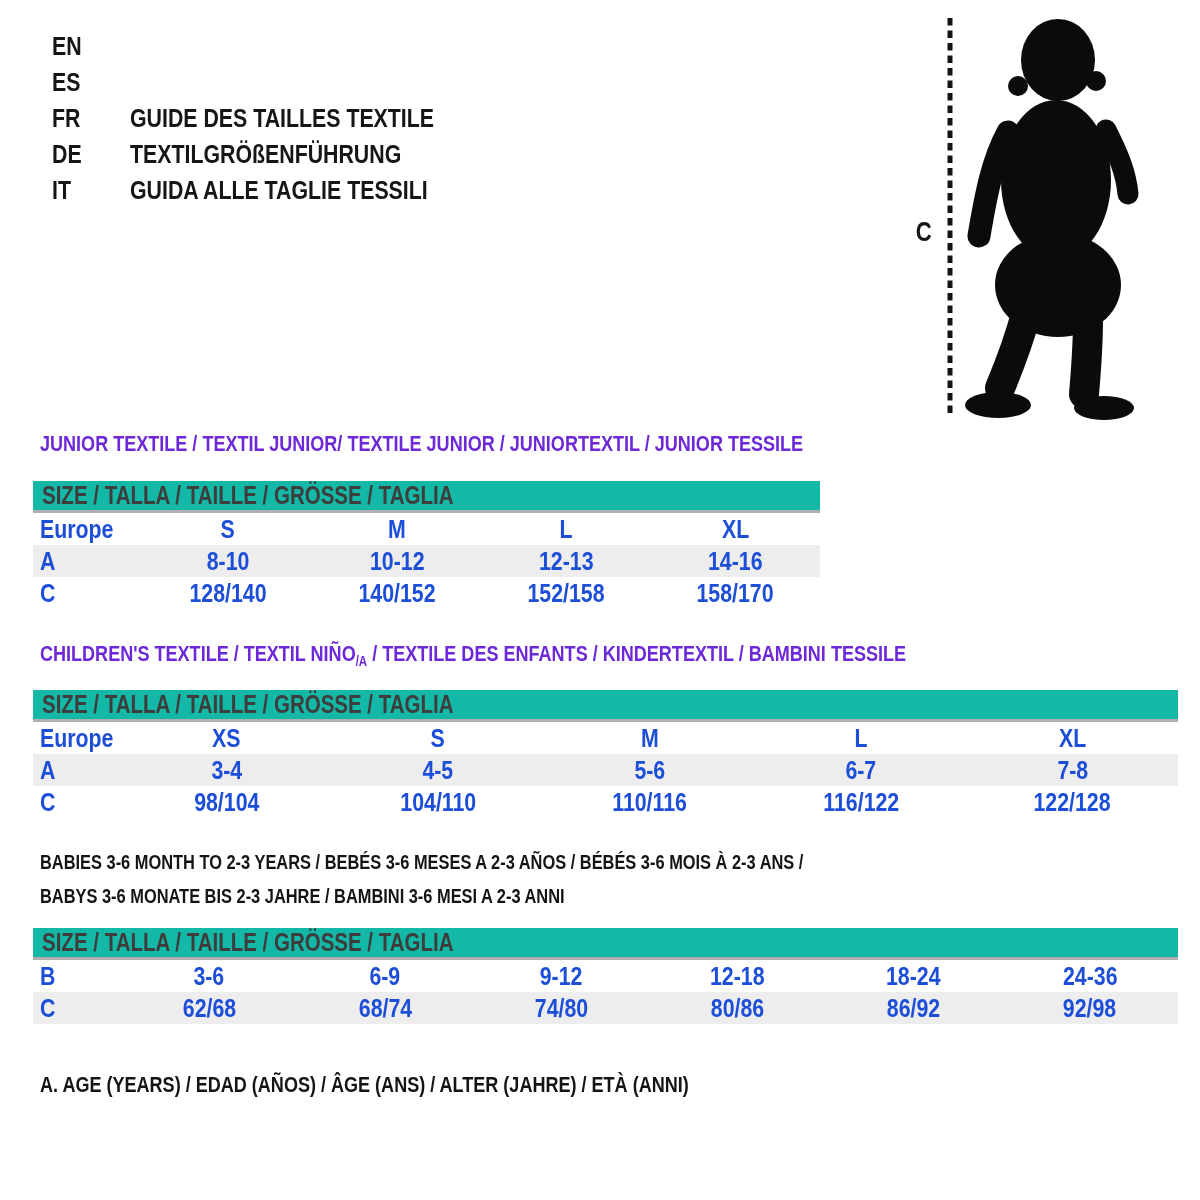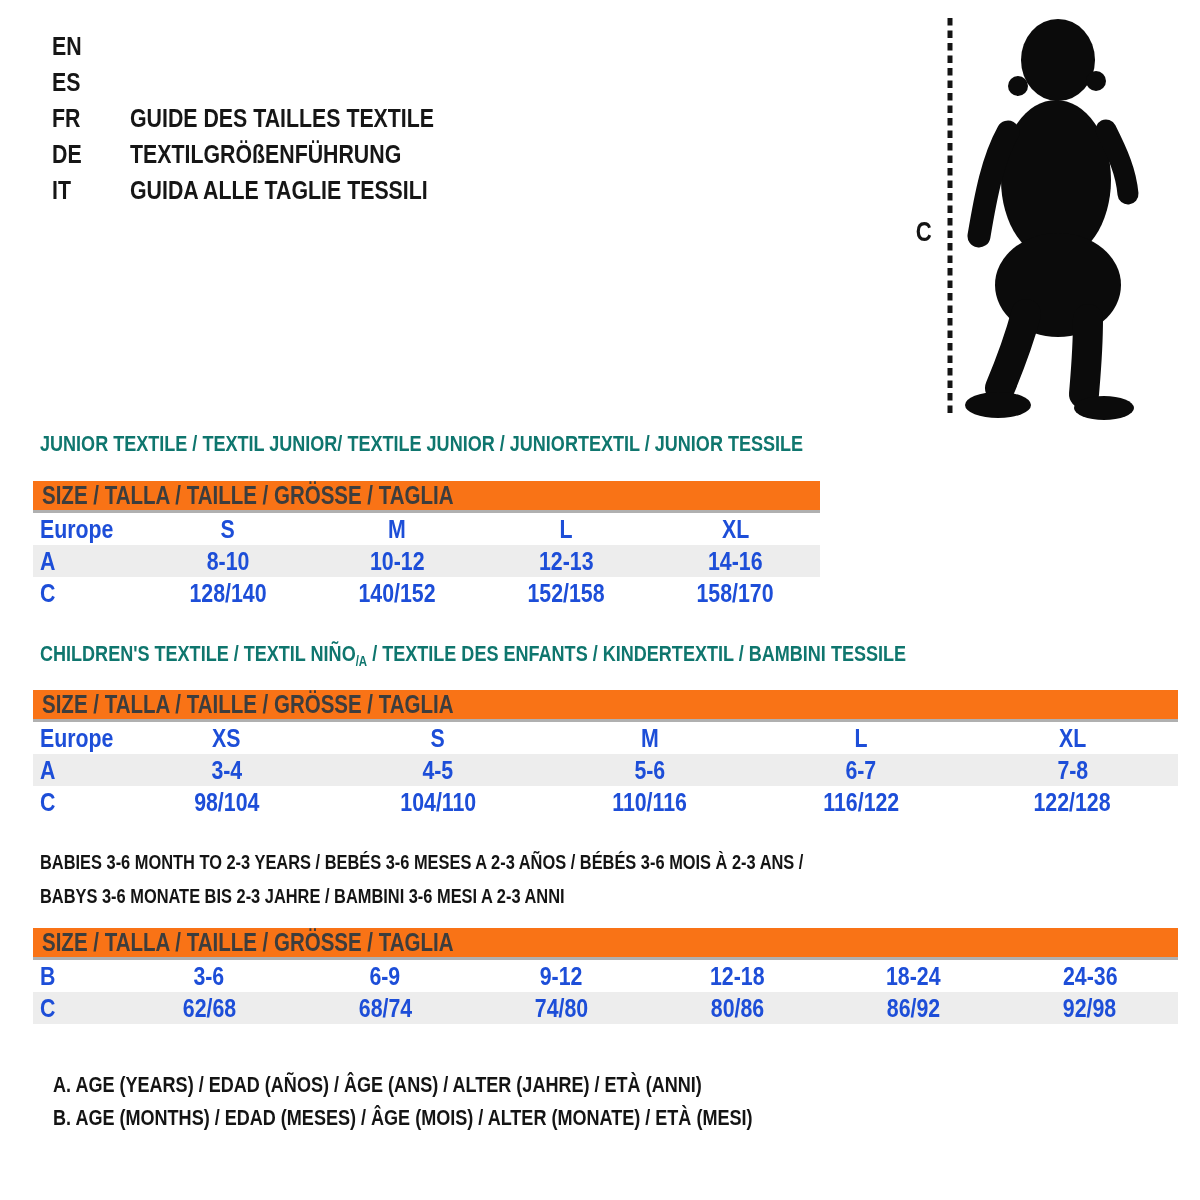--- a/index.html
+++ b/index.html
@@ -15,42 +15,42 @@
 
   
   .lang{position:absolute;left:52px;top:28px;}
   .lang-row{display:grid;grid-template-columns:78px auto;height:36px;align-items:center;font-size:26px;color:#161616;}
 
   
   .fig-svg{position:absolute;left:938px;top:14px;}
   .c-label{position:absolute;left:914px;top:219px;font-size:27px;line-height:27px;color:#141414;}
 
   
-  .sec-title{position:absolute;left:40px;font-size:22px;line-height:22px;color:#0f766e;}
+  .sec-title{position:absolute;left:40px;font-size:22px;line-height:22px;color:#6d28d9;}
   .sec-multi{position:absolute;left:40px;}
   .sec-line{height:34px;display:flex;align-items:center;font-size:20px;color:#141414;}
   .subsc{font-size:14px;position:relative;top:5px;}
 
   
   .size-table{position:absolute;}
-  .t-head{height:29px;background:#f97316;border-bottom:3px solid #b0b0b0;display:flex;align-items:center;padding-left:9px;box-sizing:border-box;font-size:25px;color:#3d3d3d;}
+  .t-head{height:29px;background:#14b8a6;border-bottom:3px solid #b0b0b0;display:flex;align-items:center;padding-left:9px;box-sizing:border-box;font-size:25px;color:#3d3d3d;}
   .t-head{box-sizing:content-box;}
   .t-row{display:grid;height:32px;align-items:center;font-size:26px;color:#1d4ed8;}
   .junior-table{left:33px;top:481px;width:787px;}
   .children-table{left:33px;top:690px;width:1145px;}
   .babies-table{left:33px;top:928px;width:1145px;}
   .junior-table .t-row{grid-template-columns:110px repeat(4,1fr);}
   .children-table .t-row{grid-template-columns:88px repeat(5,1fr);}
   .babies-table .t-row{grid-template-columns:88px repeat(6,1fr);}
   .t-label{padding-left:7px;}
   .t-cell{text-align:center;}
   .shade{background:#ededed;}
 
   
-  .legend{position:absolute;left:53px;top:1068px;}
+  .legend{position:absolute;left:40px;top:1068px;}
   .legend-line{height:33px;display:flex;align-items:center;font-size:22px;color:#141414;}
 </style>
 </head>
 <body>
 
 <div class="page">
 
   <div class="lang">
     <div class="lang-row">
       <span><span class="cx cxl">EN</span></span>
@@ -183,18 +183,15 @@
       <span class="t-cell"><span class="cx">80/86</span></span>
       <span class="t-cell"><span class="cx">86/92</span></span>
       <span class="t-cell"><span class="cx">92/98</span></span>
     </div>
   </div>
 
   <div class="legend">
     <div class="legend-line">
         <span class="cx cxl">A. AGE (YEARS) / EDAD (AÑOS) / ÂGE (ANS) / ALTER (JAHRE) / ETÀ (ANNI)</span>
       </div>
-    <div class="legend-line">
-        <span class="cx cxl">B. AGE (MONTHS) / EDAD (MESES) / ÂGE (MOIS) / ALTER (MONATE) / ETÀ (MESI)</span>
-      </div>
   </div>
 
 </div>
 
 </body></html>

